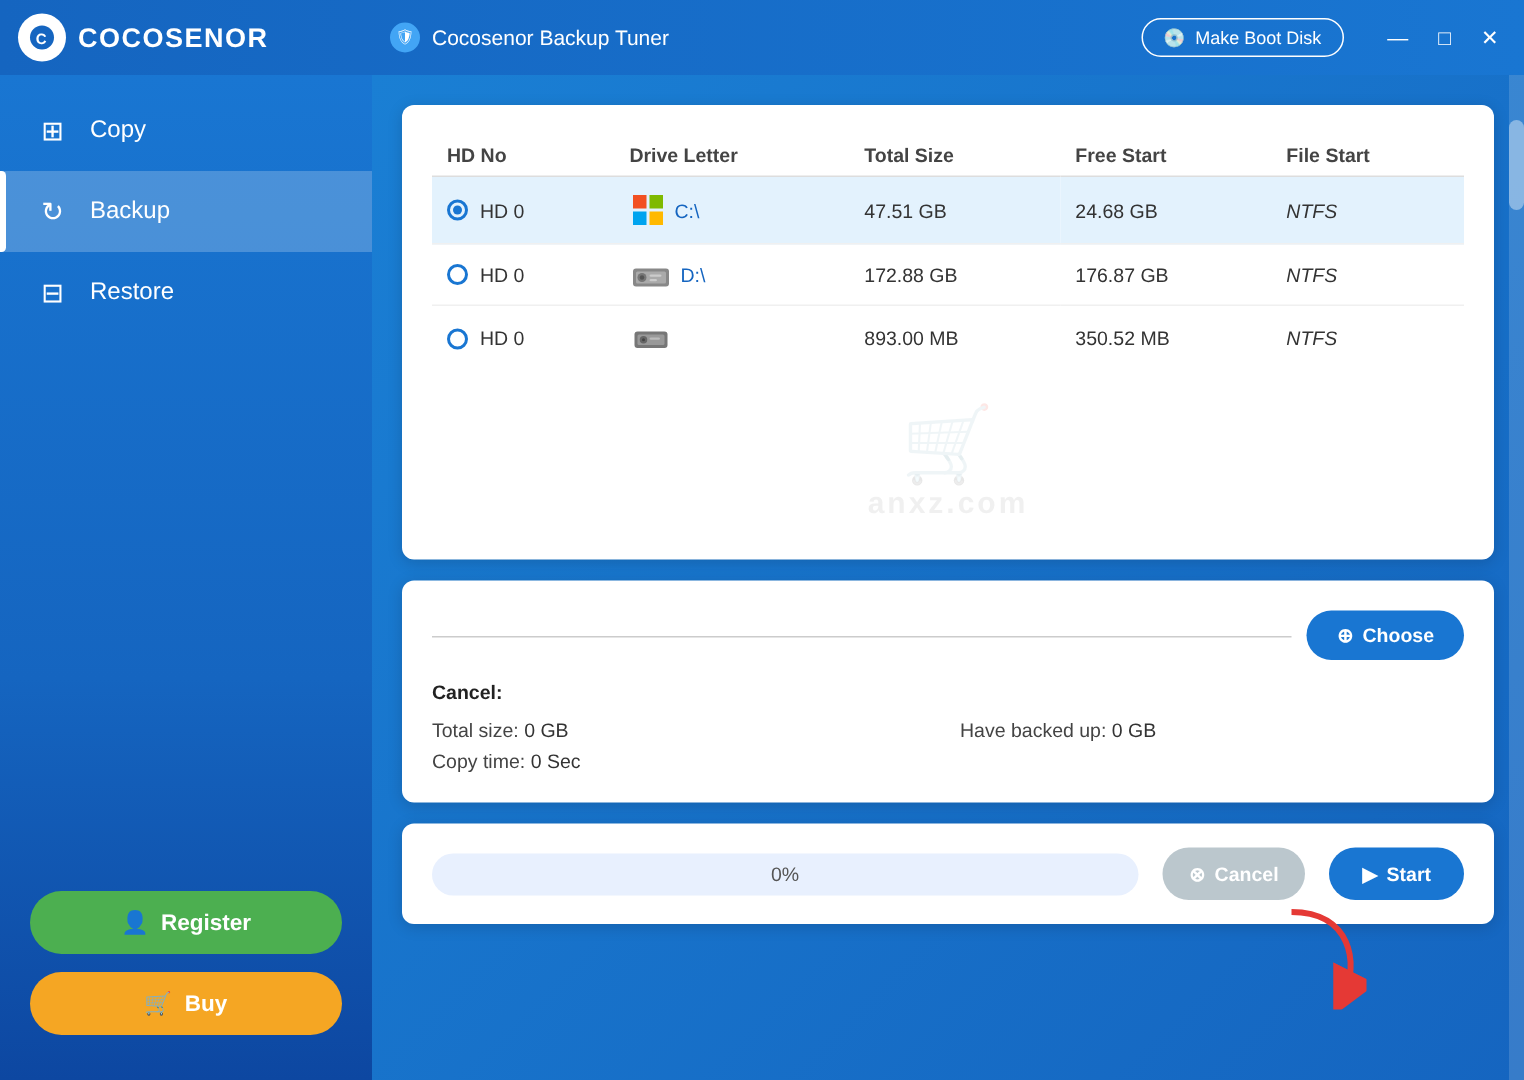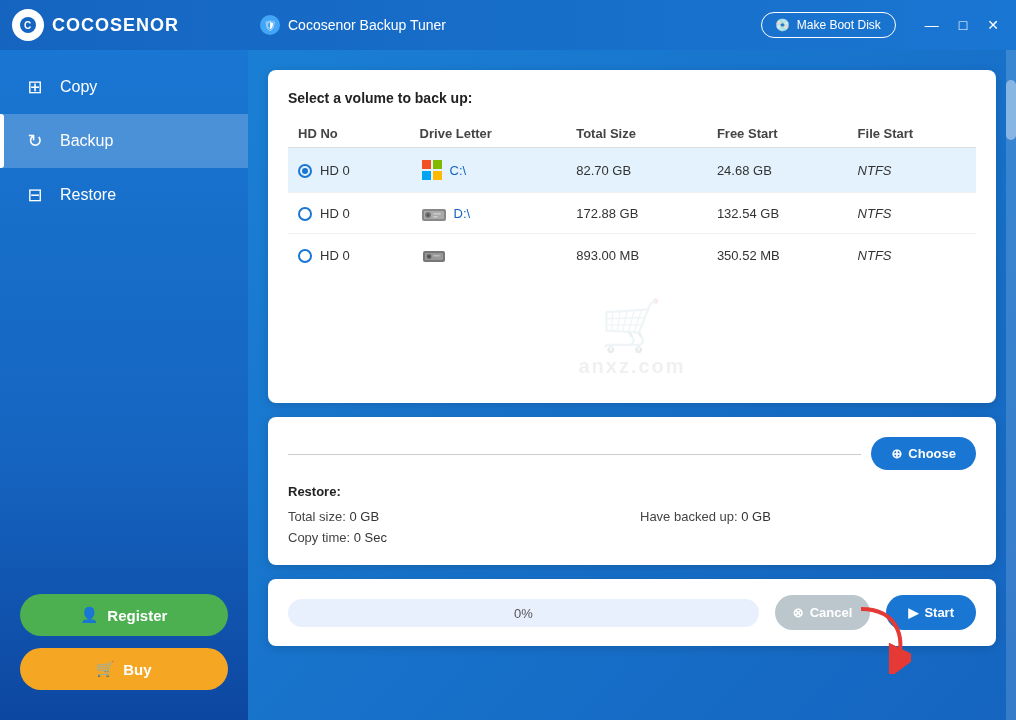--- a/index.html
+++ b/index.html
@@ -232,21 +232,21 @@
       padding: 10px 10px;
     }
     .volume-table tr.selected td {
       background: #e3f2fd;
     }
     .volume-table tr:not(:last-child) td {
       border-bottom: 1px solid #f0f0f0;
     }
     .radio-cell {
       display: flex;
-      align-items: flex-end;
+      align-items: center;
       gap: 8px;
       font-size: 13px;
       color: #333;
     }
     .radio-circle {
       width: 14px;
       height: 14px;
       border-radius: 50%;
       border: 2px solid #1976d2;
       display: inline-flex;
@@ -470,21 +470,20 @@
         <button class="buy-btn">
           <span>🛒</span>
           <span>Buy</span>
         </button>
       </div>
     </div>
 
     <div class="content-area">
 
       <div class="panel">
-        <div class="panel-title">Select a volume to back up:</div>
         <table class="volume-table">
           <thead>
             <tr>
               <th>HD No</th>
               <th>Drive Letter</th>
               <th>Total Size</th>
               <th>Free Start</th>
               <th>File Start</th>
             </tr>
           </thead>
@@ -501,21 +500,21 @@
                 <div style="display:flex;align-items:center;gap:6px;">
                   <svg class="win-logo" viewBox="0 0 24 24">
                     <rect x="2" y="2" width="9" height="9" fill="#f25022"></rect>
                     <rect x="13" y="2" width="9" height="9" fill="#7fba00"></rect>
                     <rect x="2" y="13" width="9" height="9" fill="#00a4ef"></rect>
                     <rect x="13" y="13" width="9" height="9" fill="#ffb900"></rect>
                   </svg>
                   <span class="drive-letter">C:\</span>
                 </div>
               </td>
-              <td class="total-size">82.70 GB</td>
+              <td class="total-size">47.51 GB</td>
               <td class="free-size-blue">24.68 GB</td>
               <td class="ntfs-text">NTFS</td>
             </tr>
 
             <tr>
               <td>
                 <div class="radio-cell">
                   <div class="radio-circle"></div>
                   <span>HD 0</span>
                 </div>
@@ -527,21 +526,21 @@
                     <rect x="4" y="8" width="20" height="8" rx="1" fill="#aaa"></rect>
                     <ellipse cx="8" cy="12" rx="3" ry="3" fill="#777"></ellipse>
                     <ellipse cx="8" cy="12" rx="1.5" ry="1.5" fill="#555"></ellipse>
                     <rect x="13" y="10" width="8" height="1.5" rx="1" fill="#ccc"></rect>
                     <rect x="13" y="13" width="5" height="1.5" rx="1" fill="#ccc"></rect>
                   </svg>
                   <span class="drive-letter">D:\</span>
                 </div>
               </td>
               <td class="total-size">172.88 GB</td>
-              <td>132.54 GB</td>
+              <td>176.87 GB</td>
               <td class="ntfs-text">NTFS</td>
             </tr>
 
             <tr>
               <td>
                 <div class="radio-cell">
                   <div class="radio-circle"></div>
                   <span>HD 0</span>
                 </div>
               </td>
@@ -569,21 +568,21 @@
 
       <div class="panel path-panel">
         <div class="path-row">
           <div class="path-line"></div>
           <button class="choose-btn">
             <span>⊕</span>
             <span>Choose</span>
           </button>
         </div>
         <div class="status-section">
-          <div class="status-title">Restore:</div>
+          <div class="status-title">Cancel:</div>
           <div class="status-grid">
             <div class="status-item">
               <span class="status-label">Total size:</span>
               <span class="status-value"> </span>
               <span class="status-value">0 GB</span>
             </div>
             <div class="status-item">
               <span class="status-label">Have backed up:</span>
               <span class="status-value"> </span>
               <span class="status-value">0 GB</span>

